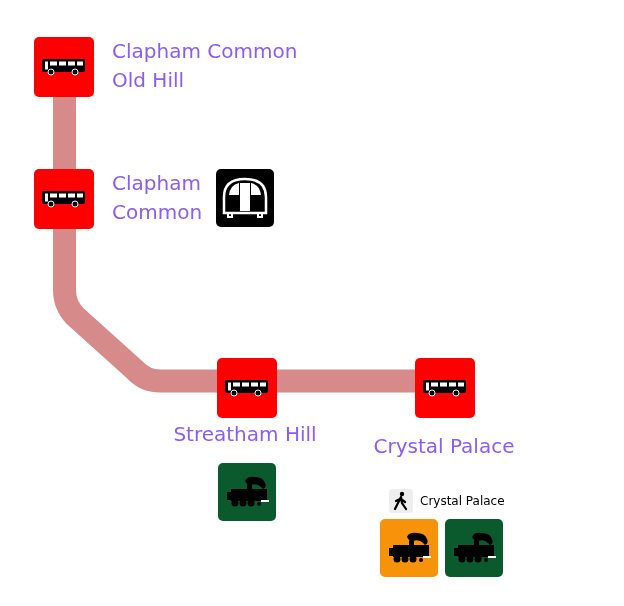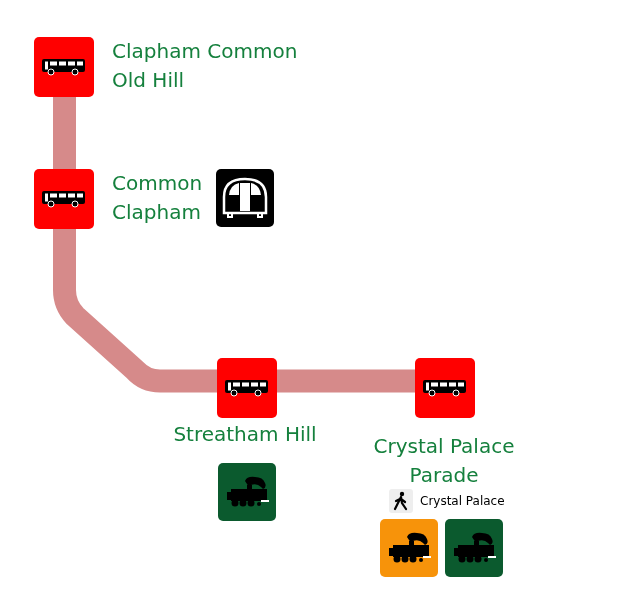--- a/index.html
+++ b/index.html
@@ -1,19 +1,19 @@
 <!DOCTYPE html>
 <html><head>
 <meta charset="utf-8">
 <style>
   html,body{margin:0;padding:0;background:#fff;}
   body{width:624px;height:606px;position:relative;overflow:hidden;font-family:"DejaVu Sans","Liberation Sans",sans-serif;color:#000;}
   .abs{position:absolute;}
   .stop{position:absolute;width:60px;height:60px;background:#ff0000;border-radius:5px;display:flex;align-items:center;justify-content:center;}
-  .label{position:absolute;font-size:20px;line-height:29px;color:#15803d;}
+  .label{position:absolute;font-size:20px;line-height:29px;color:#8b5cf6;}
   .tile{position:absolute;width:58px;height:58px;border-radius:5px;display:flex;align-items:center;justify-content:center;}
   .small{font-size:12px;}
 </style>
 </head>
 <body>
 
 <svg class="abs" style="left:0;top:0;" width="624" height="606">
   <path d="M64.5 60 L64.5 290 Q64.5 305 75 316 L135 370 Q145 381 160 381 L445 381" fill="none" stroke="#d68a8a" stroke-width="23" stroke-linejoin="round"></path>
 </svg>
 
@@ -52,22 +52,22 @@
   <div>Clapham Common</div>
   <div>Old Hill</div>
 </div>
 
 <div class="stop" style="left:34px;top:169px;">
   <svg width="46" height="18">
       <use href="#bus"></use>
     </svg>
 </div>
 <div class="label" style="left:112px;top:169px;">
+  <div>Clapham</div>
   <div>Common</div>
-  <div>Clapham</div>
 </div>
 <div class="tile" style="left:216px;top:169px;background:#000;">
   <svg width="50" height="46" viewBox="0 0 50 46">
     <path d="M4 38 L4 22 Q4 4 25 4 Q46 4 46 22 L46 38 Z" fill="none" stroke="#fff" stroke-width="2.5"></path>
     <path d="M9 20 Q10 10 19 8 L19 20 Z" fill="#fff"></path>
     <path d="M41 20 Q40 10 31 8 L31 20 Z" fill="#fff"></path>
     <rect x="20" y="8" width="10" height="28" fill="#fff"></rect>
     <path d="M8 38 L8 42 L12 42 L12 38 M38 38 L38 42 L42 42 L42 38" fill="none" stroke="#fff" stroke-width="2"></path>
   </svg>
 </div>
@@ -86,21 +86,20 @@
     </svg>
 </div>
 
 <div class="stop" style="left:415px;top:358px;">
   <svg width="46" height="18">
       <use href="#bus"></use>
     </svg>
 </div>
 <div class="label" style="left:344px;top:432px;width:200px;text-align:center;">
   <div>Crystal Palace</div>
-  <div>Parade</div>
 </div>
 <div class="abs" style="left:389px;top:489px;width:24px;height:24px;background:#eeeeee;border-radius:3px;display:flex;align-items:center;justify-content:center;">
   <svg width="18" height="20" viewBox="0 0 18 20">
     <circle cx="10" cy="3" r="2.2" fill="#000"></circle>
     <path d="M9 6 L6 12 L3 18 M9 6 L10 12 L14 18 M8 8 L4 10 M9 8 L13 11" stroke="#000" stroke-width="2.2" fill="none" stroke-linecap="round"></path>
   </svg>
 </div>
 <div class="abs small" style="left:420px;top:492px;line-height:18px;">Crystal Palace</div>
 <div class="tile" style="left:380px;top:519px;background:#f7930a;">
   <svg width="48" height="34">

